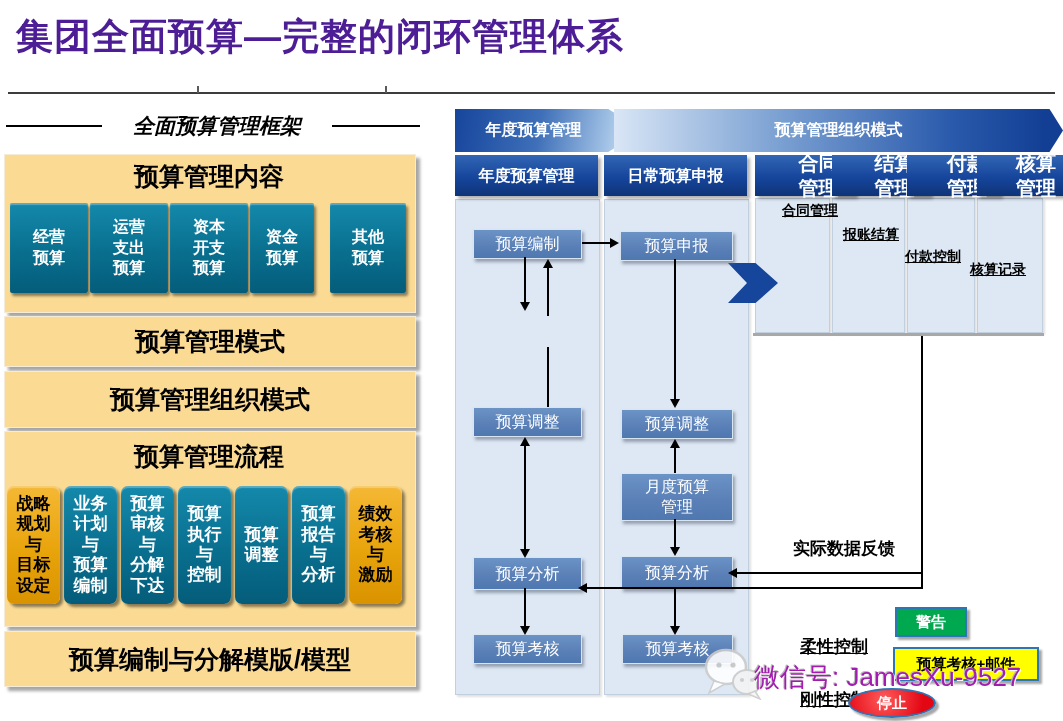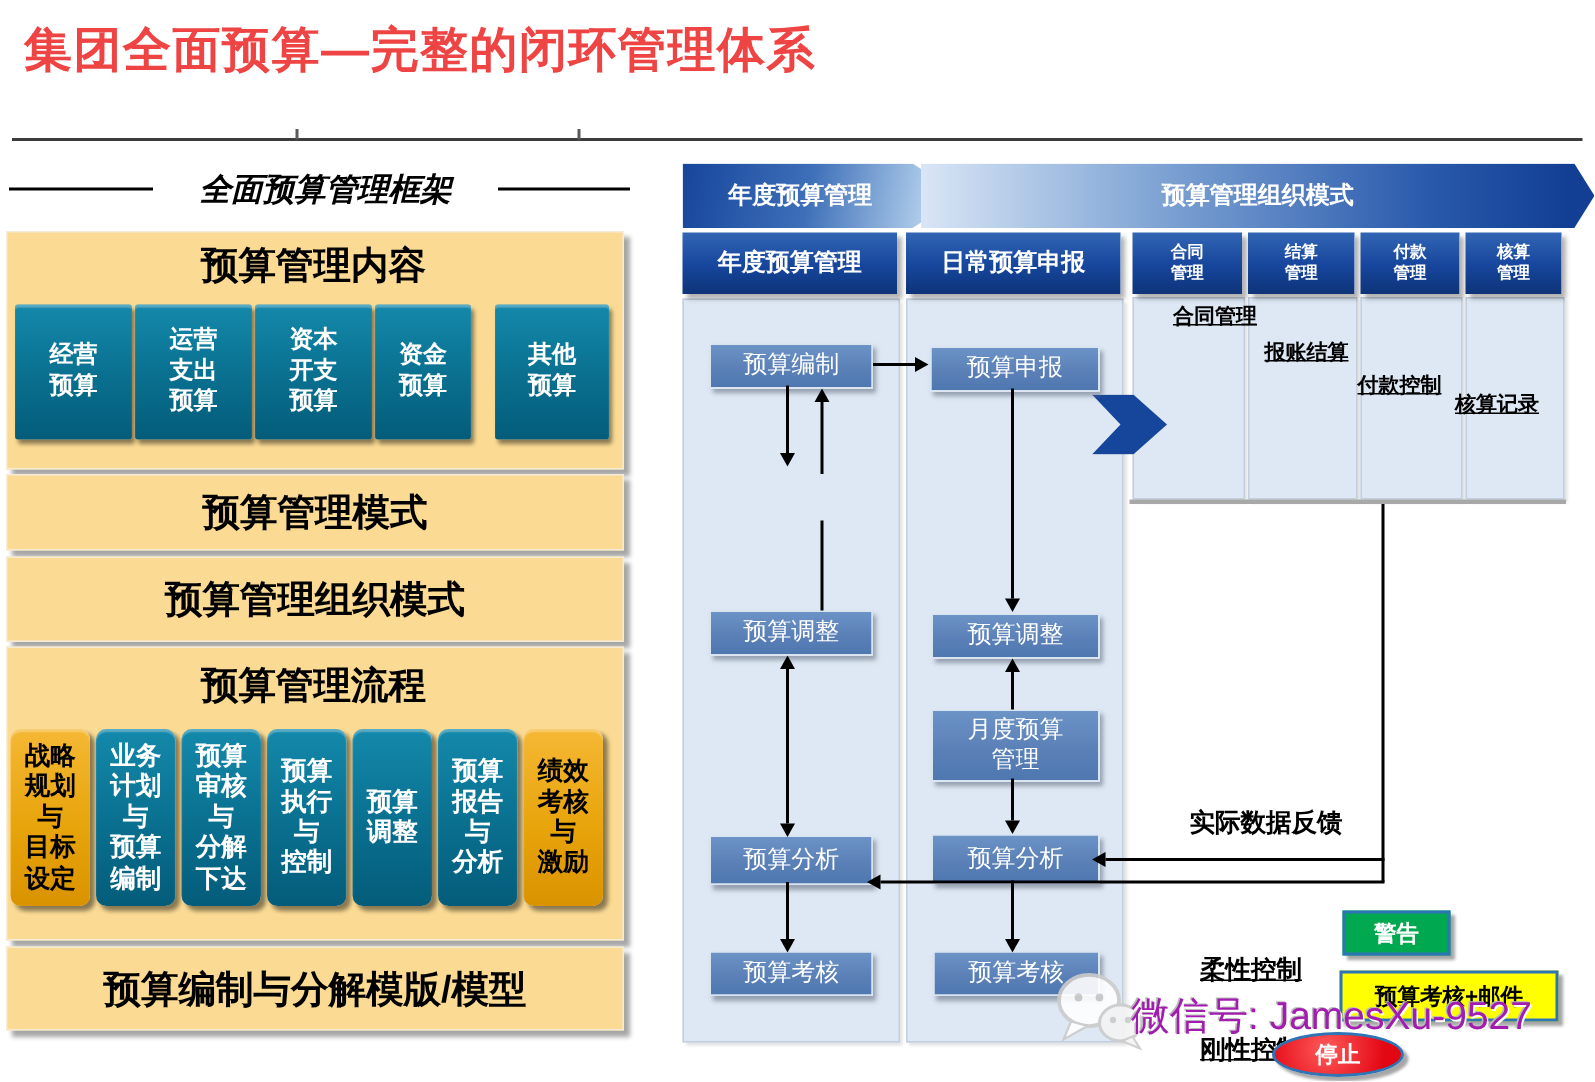--- a/index.html
+++ b/index.html
@@ -1,20 +1,20 @@
 <!DOCTYPE html>
 <html><head>
 <meta charset="utf-8">
 <style>
   html,body{margin:0;padding:0;background:#fff;}
   .stage{position:relative;width:1063px;height:721px;background:#fff;overflow:hidden;
          font-family:"Liberation Sans","DejaVu Sans",sans-serif;}
   .abs{position:absolute;}
 
-  .slide-title{font-size:32px;font-weight:bold;color:#ef4444;letter-spacing:1px;white-space:nowrap;}
+  .slide-title{font-size:37px;font-weight:bold;color:#4c1d95;letter-spacing:1px;white-space:nowrap;}
   .rule{background:#3c3c3c;}
   .tick{background:#5a5a5a;}
 
   .fw-header{font-size:21px;font-weight:bold;font-style:italic;color:#000;text-align:center;white-space:nowrap;}
   .fw-line{background:#000;height:2px;}
 
   .yellow-box{background:#FBDB94;border:1px solid #F4ECD6;box-shadow:4px 4px 3px rgba(0,0,0,0.35);}
   .panel-title{font-size:25px;font-weight:bold;color:#000;text-align:center;white-space:nowrap;}
   .center-flex{display:flex;align-items:center;justify-content:center;}
 
@@ -31,21 +31,21 @@
   .banner{color:#fff;font-weight:bold;font-size:16px;display:flex;align-items:center;justify-content:center;white-space:nowrap;}
   .banner-annual{background:linear-gradient(100deg,#16459C 0%,#3E6FB8 45%,#9FC0E4 80%,#DFEBF8 100%);
                  clip-path:polygon(0 0,82% 0,100% 50%,82% 100%,0 100%);padding-right:30px;}
   .banner-daily{background:linear-gradient(90deg,#D9E6F6 0%,#7FA4D4 35%,#2A5AAC 75%,#123F94 96%);
                 clip-path:polygon(0 0,97% 0,100% 50%,97% 100%,0 100%);}
 
   .hdr-blue{background:linear-gradient(180deg,#3266B4 0%,#16459C 55%,#0E3478 100%);
             color:#fff;font-weight:bold;font-size:16px;text-align:center;line-height:1.25;
             display:flex;align-items:center;justify-content:center;white-space:pre-line;
             box-shadow:3px 3px 3px rgba(0,0,0,0.3);}
-  .hdr-sm{font-size:11px;}
+  .hdr-sm{font-size:20px;padding-left:27px;}
   .col-body{background:#DEE8F4;border:1px solid #C2CFDE;box-shadow:2px 2px 2px rgba(0,0,0,0.12);}
 
   .node{background:linear-gradient(180deg,#6C93C6 0%,#597FB6 60%,#4F78B0 100%);
         border:1px solid #D9E4F1;color:#fff;font-size:16px;text-align:center;line-height:1.25;
         display:flex;align-items:center;justify-content:center;white-space:pre-line;
         box-shadow:2px 3px 3px rgba(90,100,120,0.55);}
 
   .vl{width:2px;background:#000;}
   .hl{height:2px;background:#000;}
   .ah-down{width:0;height:0;border-left:5px solid transparent;border-right:5px solid transparent;border-top:9px solid #000;}

